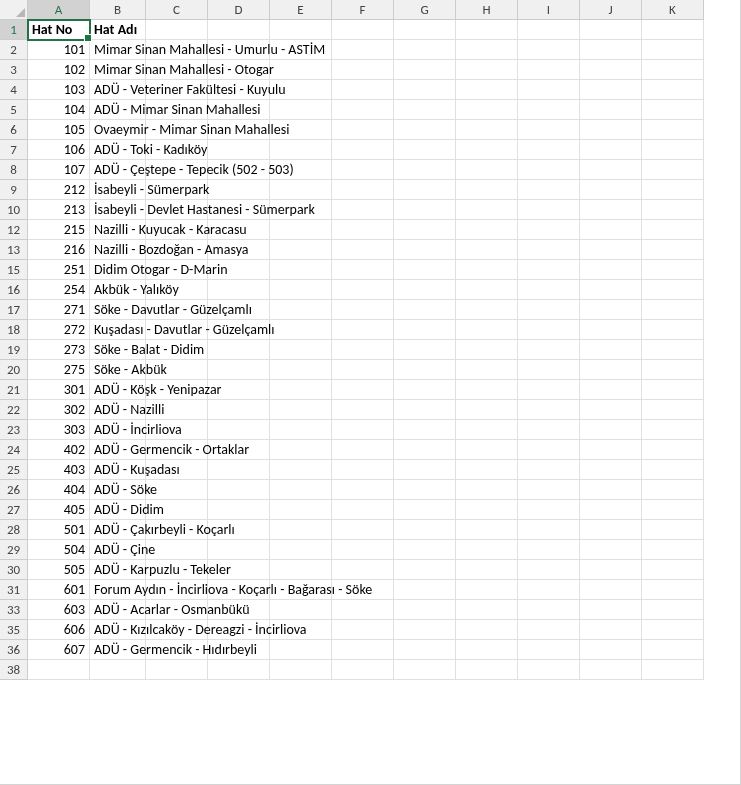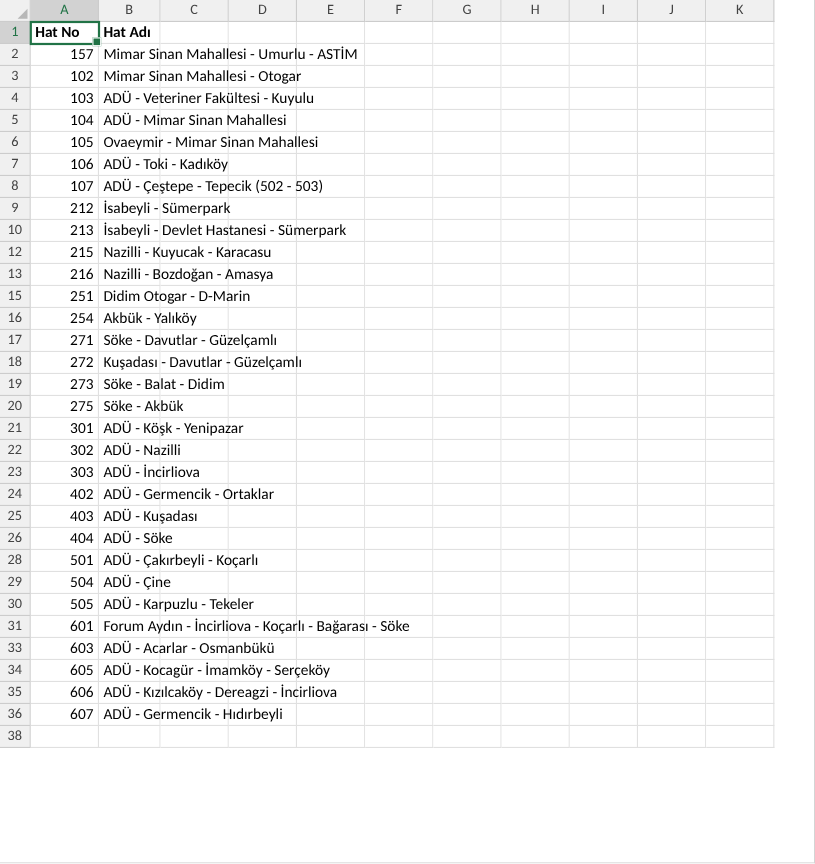--- a/index.html
+++ b/index.html
@@ -169,21 +169,21 @@
         <div class="cell w-std"></div>
         <div class="cell w-std"></div>
         <div class="cell w-std"></div>
         <div class="cell w-std"></div>
         <div class="cell w-std"></div>
         <div class="cell w-std"></div>
         <div class="cell w-std"></div>
       </div>
       <div class="row">
         <div class="row-header">2</div>
-        <div class="cell w-a num">157</div>
+        <div class="cell w-a num">101</div>
         <div class="cell w-b txt overflow">
           <span>Mimar Sinan Mahallesi - Umurlu - ASTİM</span>
         </div>
         <div class="cell w-std"></div>
         <div class="cell w-std"></div>
         <div class="cell w-std"></div>
         <div class="cell w-std"></div>
         <div class="cell w-std"></div>
         <div class="cell w-std"></div>
         <div class="cell w-std"></div>
@@ -536,20 +536,36 @@
         <div class="cell w-std"></div>
         <div class="cell w-std"></div>
         <div class="cell w-std"></div>
         <div class="cell w-std"></div>
         <div class="cell w-std"></div>
         <div class="cell w-std"></div>
         <div class="cell w-std"></div>
         <div class="cell w-std"></div>
       </div>
       <div class="row">
+        <div class="row-header">27</div>
+        <div class="cell w-a num">405</div>
+        <div class="cell w-b txt overflow">
+          <span>ADÜ - Didim</span>
+        </div>
+        <div class="cell w-std"></div>
+        <div class="cell w-std"></div>
+        <div class="cell w-std"></div>
+        <div class="cell w-std"></div>
+        <div class="cell w-std"></div>
+        <div class="cell w-std"></div>
+        <div class="cell w-std"></div>
+        <div class="cell w-std"></div>
+        <div class="cell w-std"></div>
+      </div>
+      <div class="row">
         <div class="row-header">28</div>
         <div class="cell w-a num">501</div>
         <div class="cell w-b txt overflow">
           <span>ADÜ - Çakırbeyli - Koçarlı</span>
         </div>
         <div class="cell w-std"></div>
         <div class="cell w-std"></div>
         <div class="cell w-std"></div>
         <div class="cell w-std"></div>
         <div class="cell w-std"></div>
@@ -604,36 +620,20 @@
         <div class="cell w-std"></div>
         <div class="cell w-std"></div>
         <div class="cell w-std"></div>
         <div class="cell w-std"></div>
       </div>
       <div class="row">
         <div class="row-header">33</div>
         <div class="cell w-a num">603</div>
         <div class="cell w-b txt overflow">
           <span>ADÜ - Acarlar - Osmanbükü</span>
-        </div>
-        <div class="cell w-std"></div>
-        <div class="cell w-std"></div>
-        <div class="cell w-std"></div>
-        <div class="cell w-std"></div>
-        <div class="cell w-std"></div>
-        <div class="cell w-std"></div>
-        <div class="cell w-std"></div>
-        <div class="cell w-std"></div>
-        <div class="cell w-std"></div>
-      </div>
-      <div class="row">
-        <div class="row-header">34</div>
-        <div class="cell w-a num">605</div>
-        <div class="cell w-b txt overflow">
-          <span>ADÜ - Kocagür - İmamköy - Serçeköy</span>
         </div>
         <div class="cell w-std"></div>
         <div class="cell w-std"></div>
         <div class="cell w-std"></div>
         <div class="cell w-std"></div>
         <div class="cell w-std"></div>
         <div class="cell w-std"></div>
         <div class="cell w-std"></div>
         <div class="cell w-std"></div>
         <div class="cell w-std"></div>

